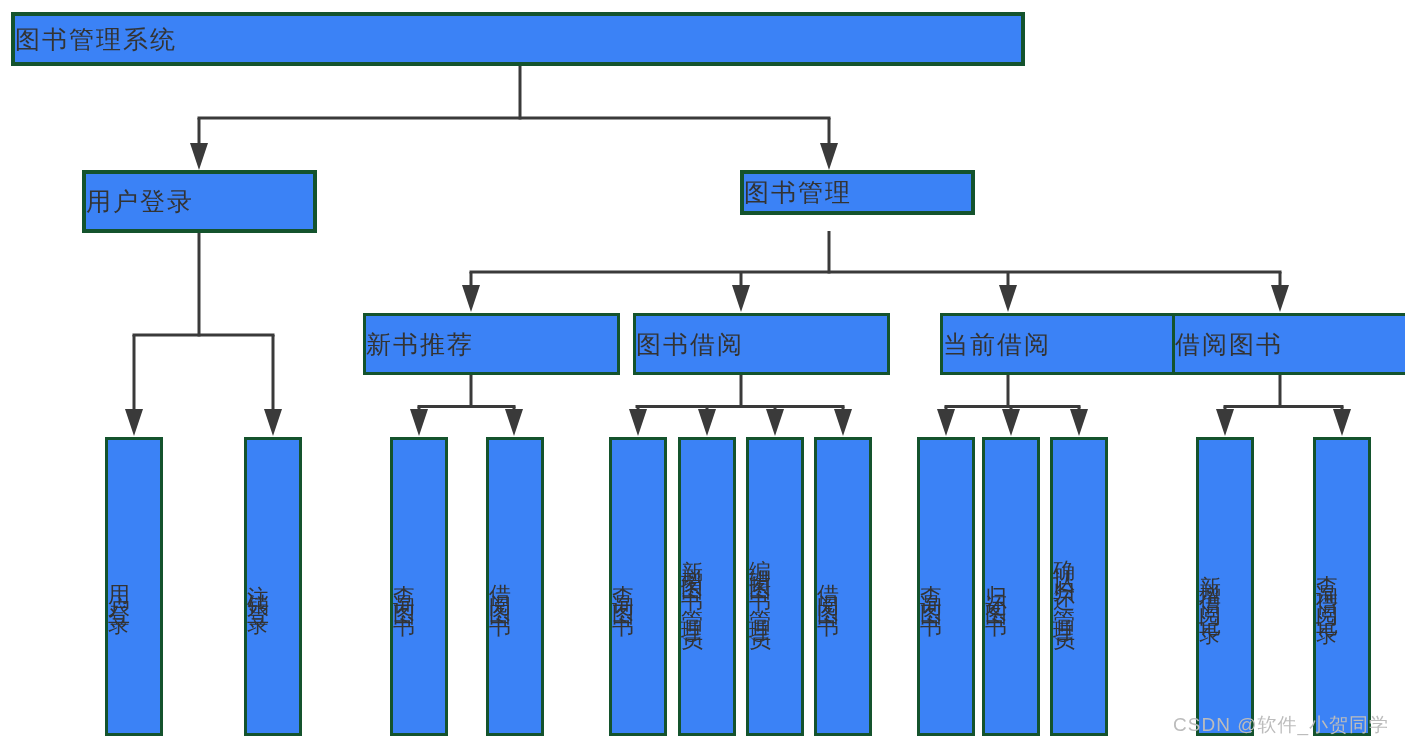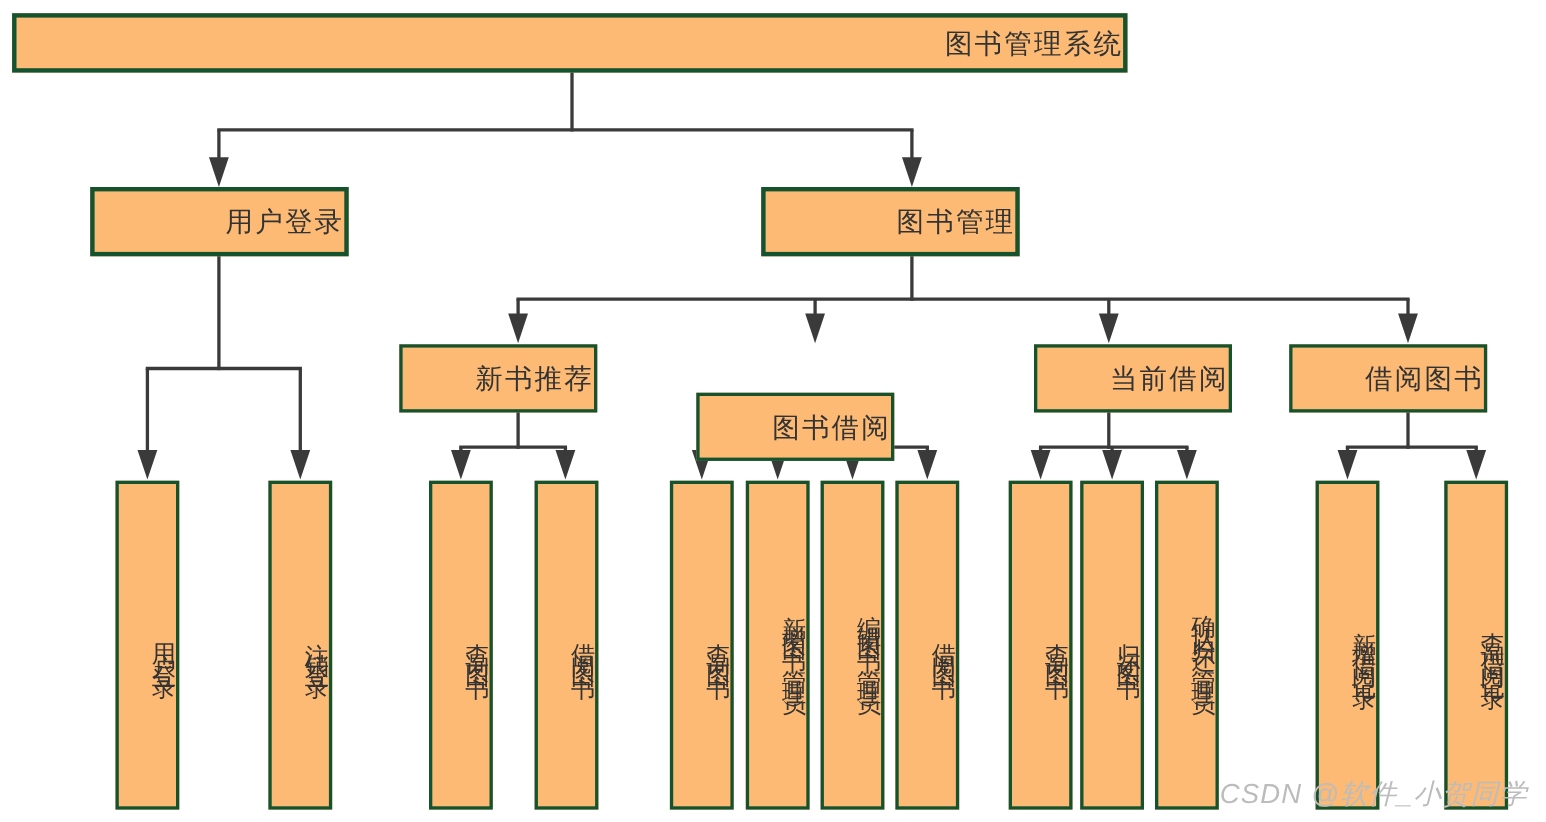--- a/index.html
+++ b/index.html
@@ -25,25 +25,25 @@
     stroke: #3a3a3a;
     stroke-width: 3;
   }
   #connectors polygon {
     fill: #3a3a3a;
     stroke: none;
   }
   .box {
     position: absolute;
     box-sizing: border-box;
-    background: #fdba74;
+    background: #3b82f6;
     border: 3px solid #14532d;
     display: flex;
     align-items: center;
-    justify-content: flex-end;
+    justify-content: flex-start;
     z-index: 2;
     color: #333333;
   }
   .box.lvl1, .box.lvl2 {
     border-width: 4px;
   }
   .box .lbl-h {
     font-size: 25px;
     letter-spacing: 2px;
     color: #333333;
@@ -54,25 +54,25 @@
     text-orientation: mixed;
     font-size: 22px;
     letter-spacing: 10px;
     line-height: 1;
     color: #333333;
     white-space: nowrap;
   }
   
   #node-root            { left: 11px;  top: 12px;  width: 1014px; height: 54px; }
   #node-user-login      { left: 82px;  top: 170px; width: 235px;  height: 63px; }
-  #node-book-mgmt       { left: 692px; top: 170px; width: 235px;  height: 63px; }
-
-  .lvl3 { top: 313px; height: 62px; width: 180px; }
+  #node-book-mgmt       { left: 740px; top: 170px; width: 235px;  height: 45px; }
+
+  .lvl3 { top: 313px; height: 62px; width: 257px; }
   #node-new-book-rec    { left: 363px; }
-  #node-book-borrow     { left: 633px; margin-top: 44px; }
+  #node-book-borrow     { left: 633px; }
   #node-current-borrow  { left: 940px; }
   #node-borrow-records  { left: 1172px; }
 
   .lvl4 { top: 437px; height: 299px; width: 58px; }
   #col-user-login       { left: 105px; }
   #col-logout           { left: 244px; }
   #col-query-books-1    { left: 390px; }
   #col-borrow-books-1   { left: 486px; }
   #col-query-books-2    { left: 609px; }
   #col-add-books        { left: 678px; }
@@ -81,26 +81,25 @@
   #col-query-books-3    { left: 917px; }
   #col-return-books     { left: 982px; }
   #col-confirm-return   { left: 1050px; }
   #col-add-record       { left: 1196px; }
   #col-query-record     { left: 1313px; }
 
   #watermark {
     position: absolute;
     right: 16px;
     bottom: 9px;
-    font-size: 25px;
+    font-size: 19px;
     letter-spacing: 1px;
     color: #bcbcbc;
     z-index: 3;
     white-space: nowrap;
-    font-style: italic;
   }
 </style>
 </head>
 <body>
 
 <div id="stage">
 
   <svg id="connectors" width="1405" height="747" viewBox="0 0 1405 747">
 
     <g>

